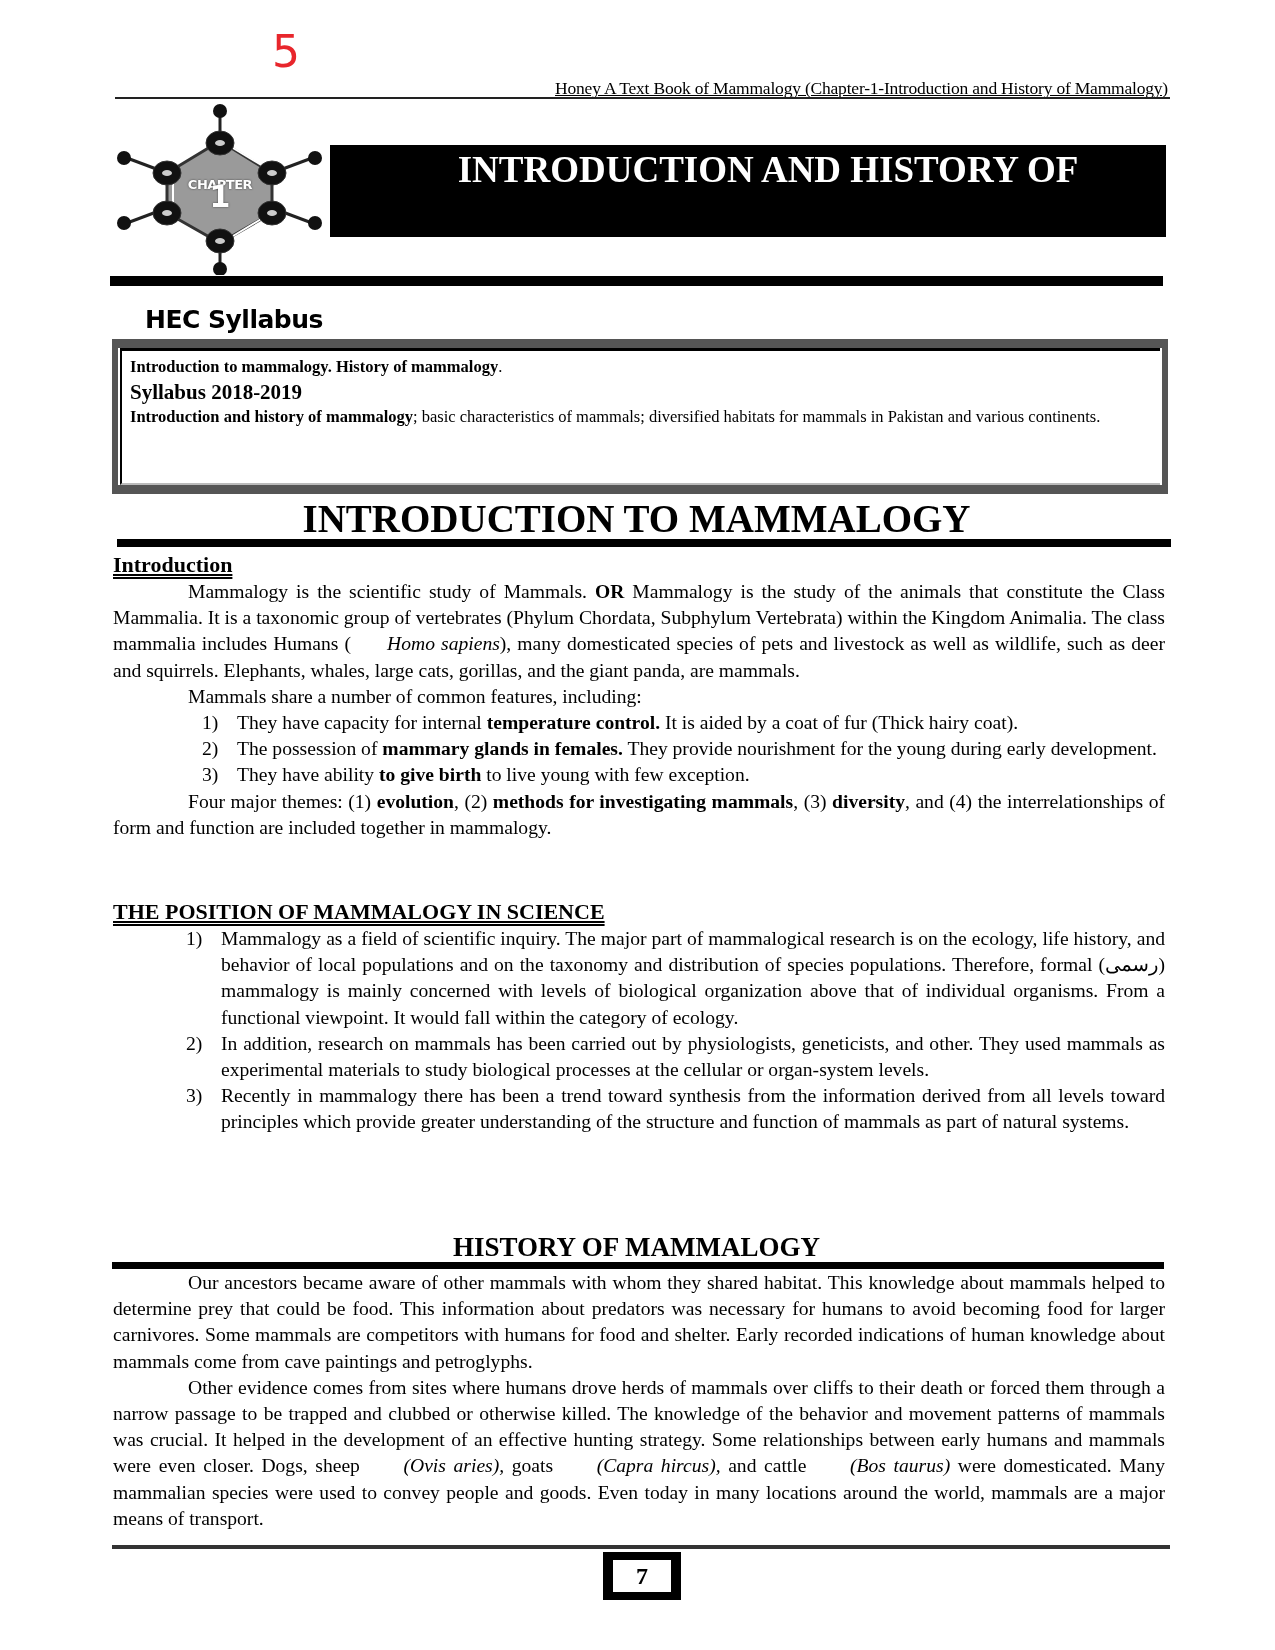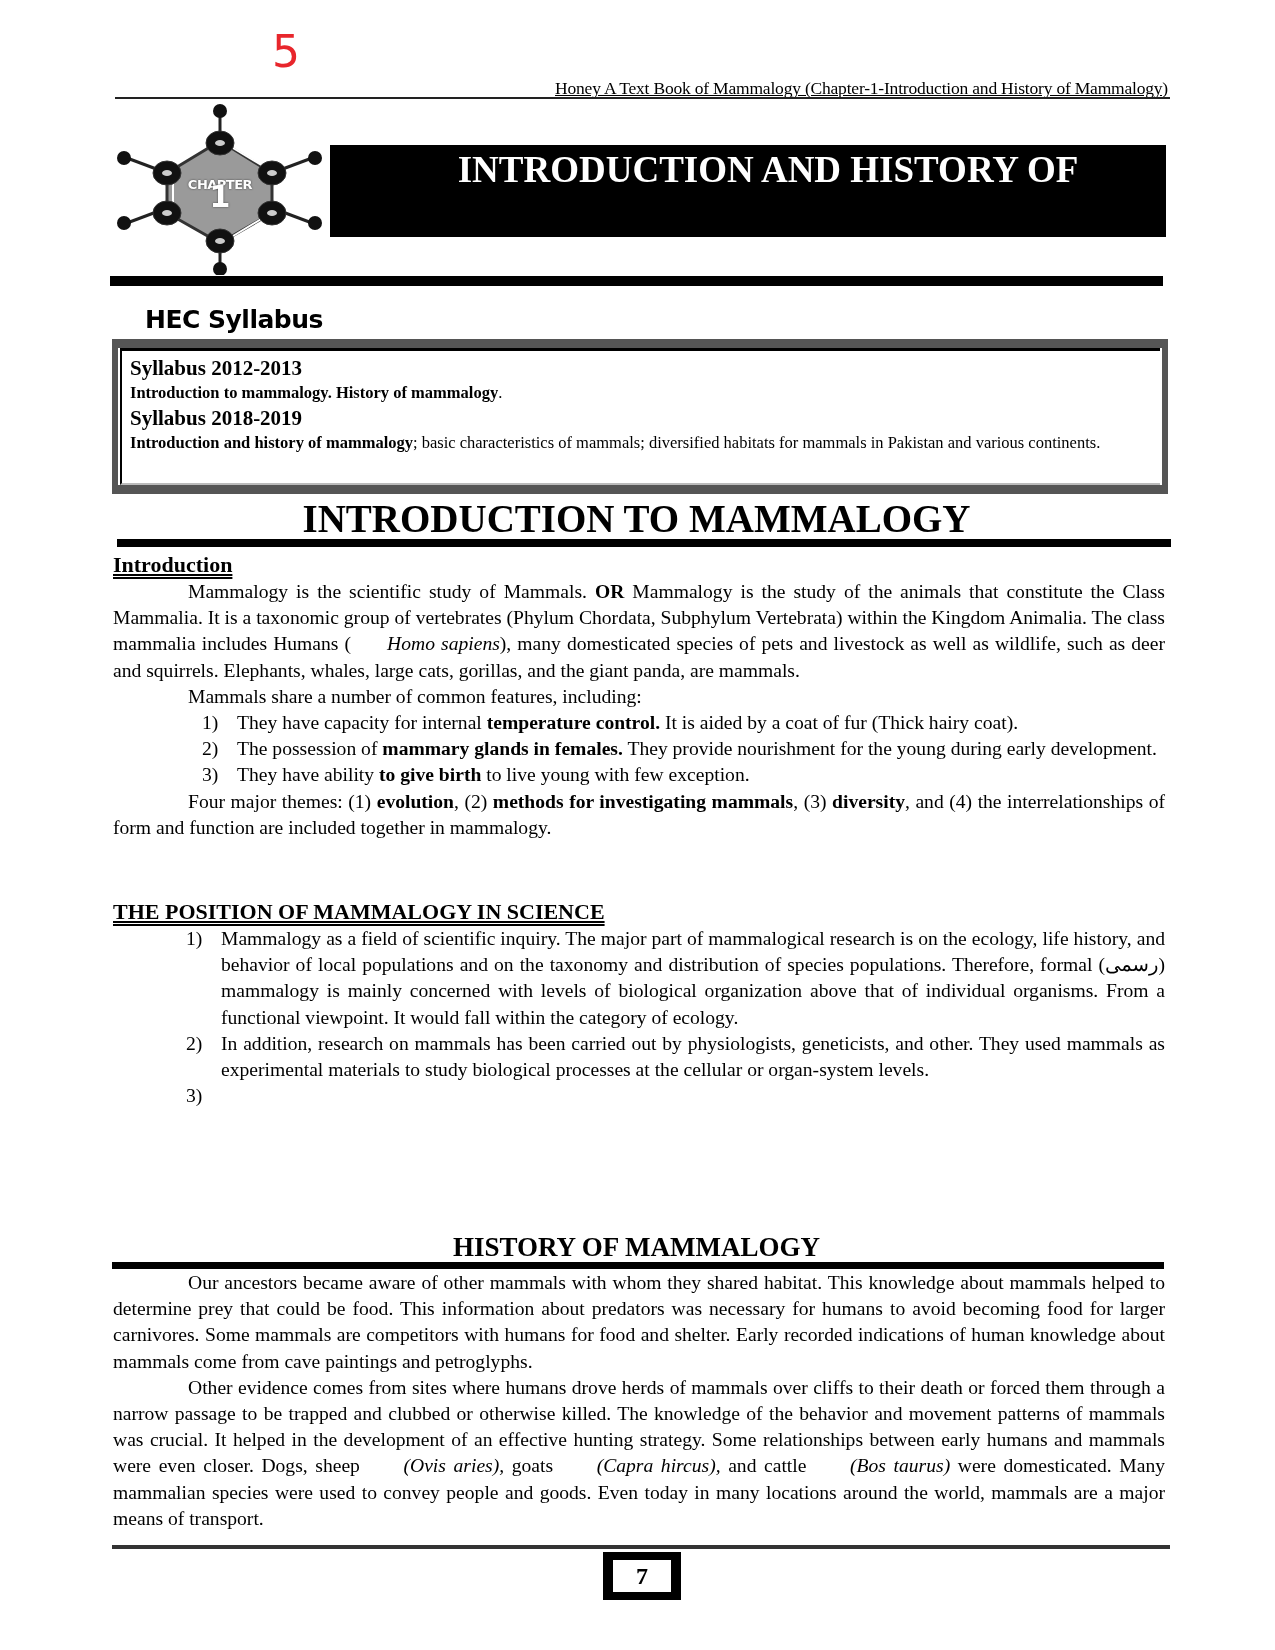--- a/index.html
+++ b/index.html
@@ -108,21 +108,20 @@
 
 <div class="abs title-box">
   <div>INTRODUCTION AND HISTORY OF</div>
 </div>
 <div class="abs thick-bar"></div>
 
 <div class="abs hec-title">HEC Syllabus</div>
 
 <div class="abs syllabus-box">
   <div class="syllabus-inner">
-    <div class="syl-head">Syllabus 2012-2013</div>
     <div class="syl-text"><b>Introduction to mammalogy. History of mammalogy</b><span>.</span></div>
     <div class="syl-head">Syllabus 2018-2019</div>
     <div class="syl-text"><b>Introduction and history of mammalogy</b><span>; basic characteristics of mammals; diversified habitats for mammals in Pakistan and various continents.</span></div>
   </div>
 </div>
 
 <div class="abs sec-title intro-title">INTRODUCTION TO MAMMALOGY</div>
 <div class="abs bar2"></div>
 
 <div class="abs subhead" style="top:552px;">Introduction</div>
@@ -137,21 +136,21 @@
   </ol>
   <p class="para"><span>Four major themes: (1) </span><span class="b">evolution</span><span>, (2) </span><span class="b">methods for investigating mammals</span><span>, (3) </span><span class="b">diversity</span><span>, and (4) the interrelationships of form and function are included together in mammalogy.</span></p>
 </div>
 
 <div class="abs subhead" style="top:899px;">THE POSITION OF MAMMALOGY IN SCIENCE</div>
 
 <div class="abs body-text" style="top:926px;">
   <ol class="ol" style="margin-left:73px;">
     <li style="padding-left:35px;"><span class="num" style="left:0">1)</span><span>Mammalogy as a field of scientific inquiry. The major part of mammalogical research is on the ecology, life history, and behavior of local populations and on the taxonomy and distribution of species populations. Therefore, formal (</span><span dir="rtl">رسمی</span><span>) mammalogy is mainly concerned with levels of biological organization above that of individual organisms. From a functional viewpoint. It would fall within the category of ecology.</span></li>
     <li style="padding-left:35px;"><span class="num" style="left:0">2)</span><span>In addition, research on mammals has been carried out by physiologists, geneticists, and other. They used mammals as experimental materials to study biological processes at the cellular or organ-system levels.</span></li>
-    <li style="padding-left:35px;"><span class="num" style="left:0">3)</span></li>
+    <li style="padding-left:35px;"><span class="num" style="left:0">3)</span><span>Recently in mammalogy there has been a trend toward synthesis from the information derived from all levels toward principles which provide greater understanding of the structure and function of mammals as part of natural systems.</span></li>
   </ol>
 </div>
 
 <div class="abs sec-title hist-title">HISTORY OF MAMMALOGY</div>
 <div class="abs bar3"></div>
 
 <div class="abs body-text" style="top:1270px;">
   <p class="para">Our ancestors became aware of other mammals with whom they shared habitat. This knowledge about mammals helped to determine prey that could be food. This information about predators was necessary for humans to avoid becoming food for larger carnivores. Some mammals are competitors with humans for food and shelter. Early recorded indications of human knowledge about mammals come from cave paintings and petroglyphs.</p>
   <p class="para"><span>Other evidence comes from sites where humans drove herds of mammals over cliffs to their death or forced them through a narrow passage to be trapped and clubbed or otherwise killed. The knowledge of the behavior and movement patterns of mammals was crucial. It helped in the development of an effective hunting strategy. Some relationships between early humans and mammals were even closer. Dogs, sheep </span><span class="it">(Ovis aries),</span><span> goats </span><span class="it">(Capra hircus),</span><span> and cattle </span><span class="it">(Bos taurus)</span><span> were domesticated. Many mammalian species were used to convey people and goods. Even today in many locations around the world, mammals are a major means of transport.</span></p>
 </div>

